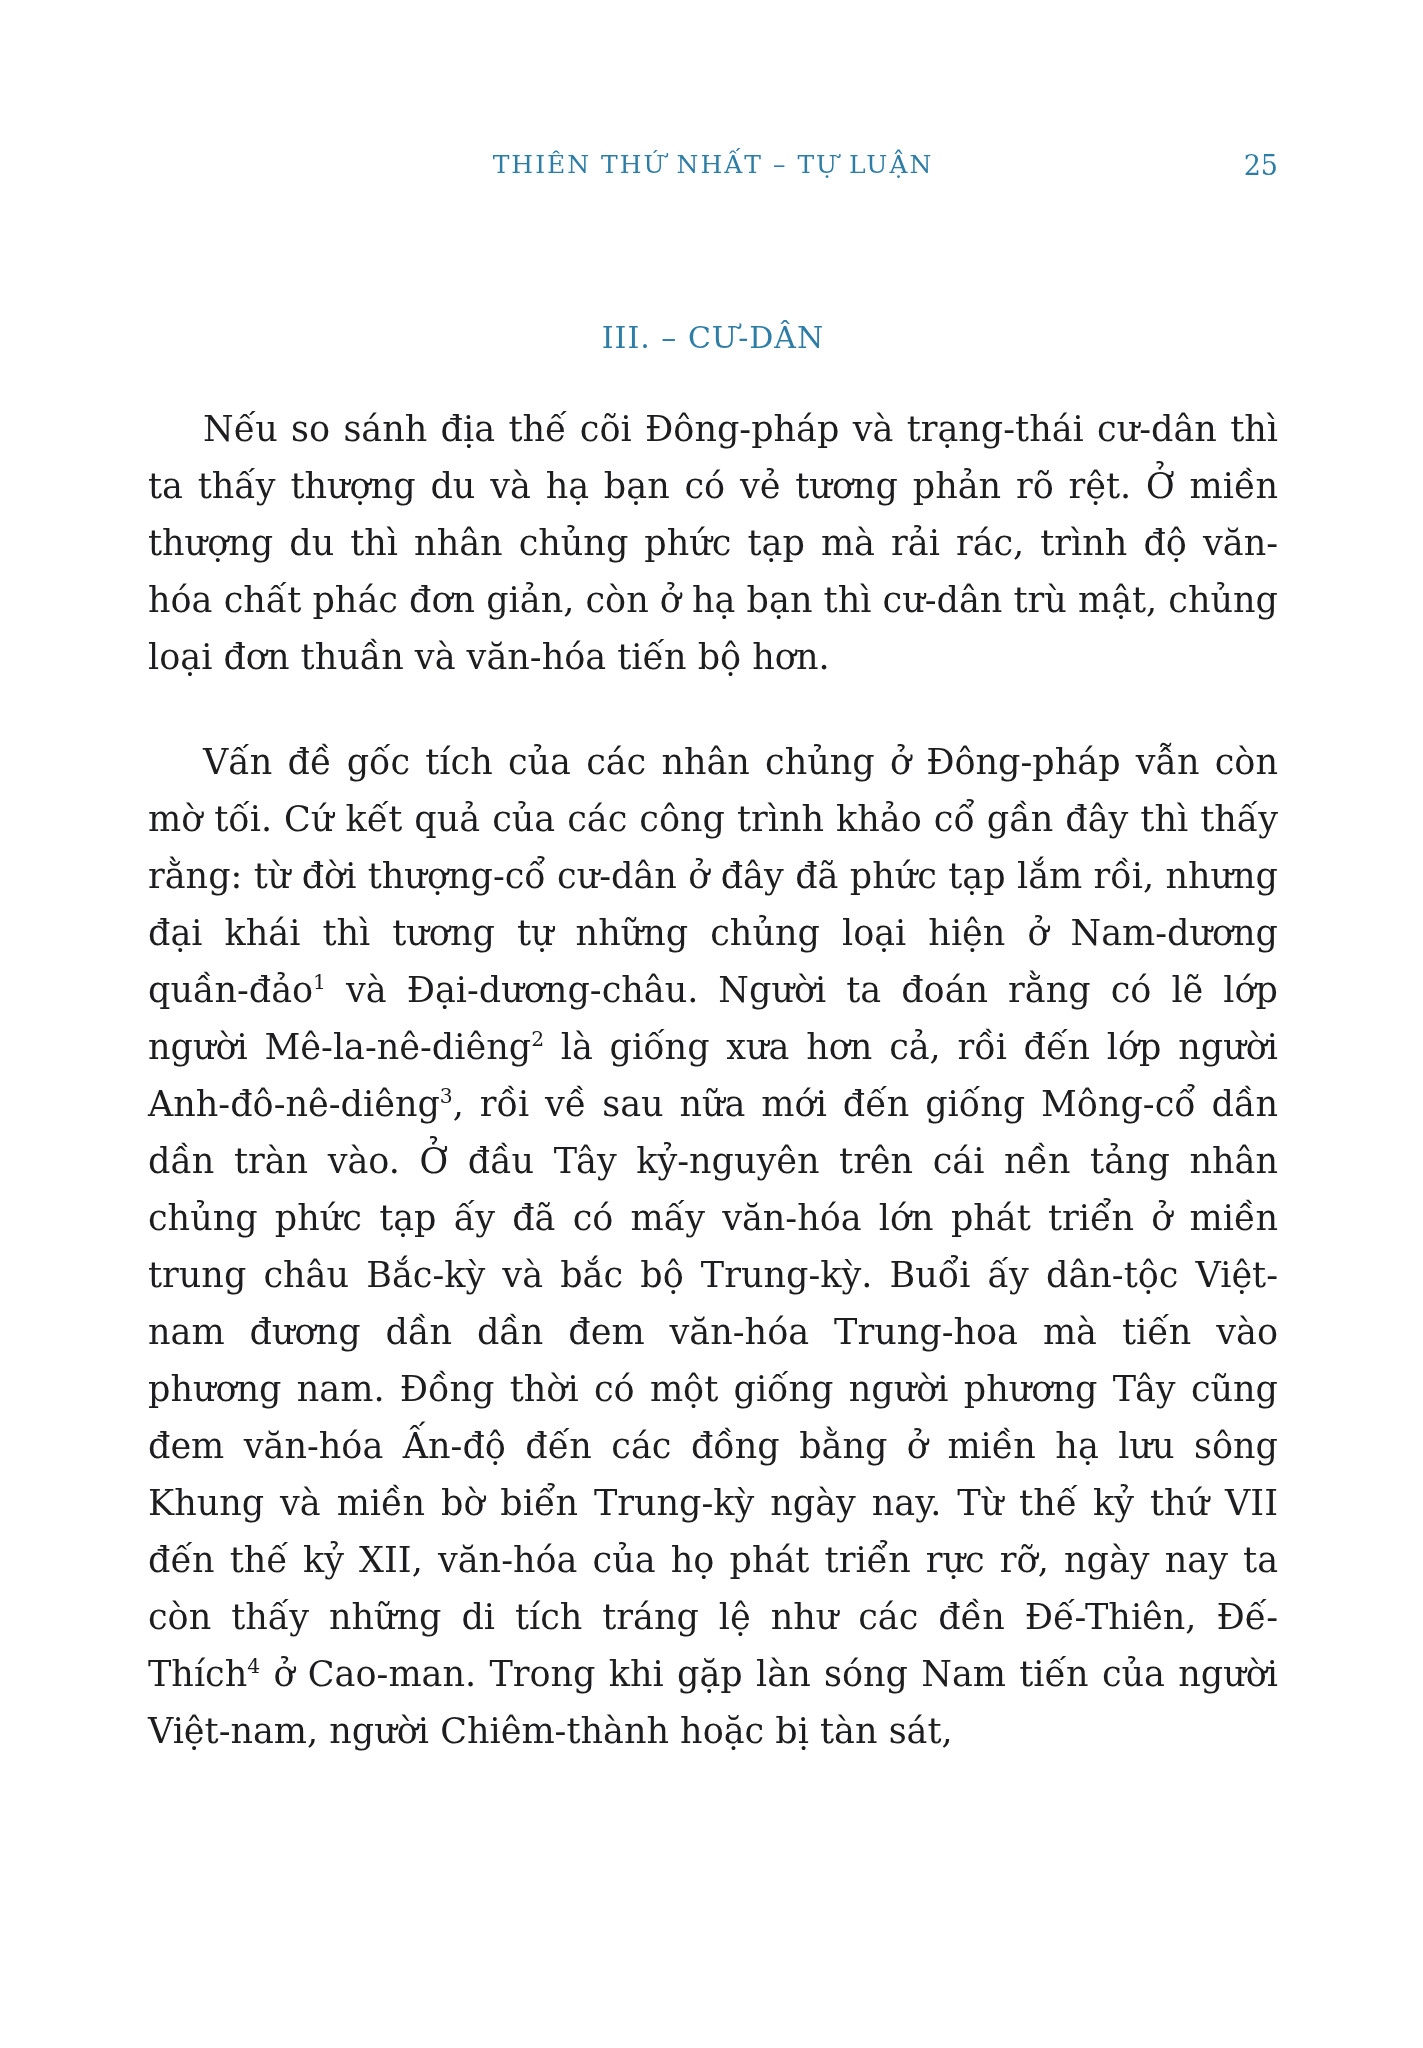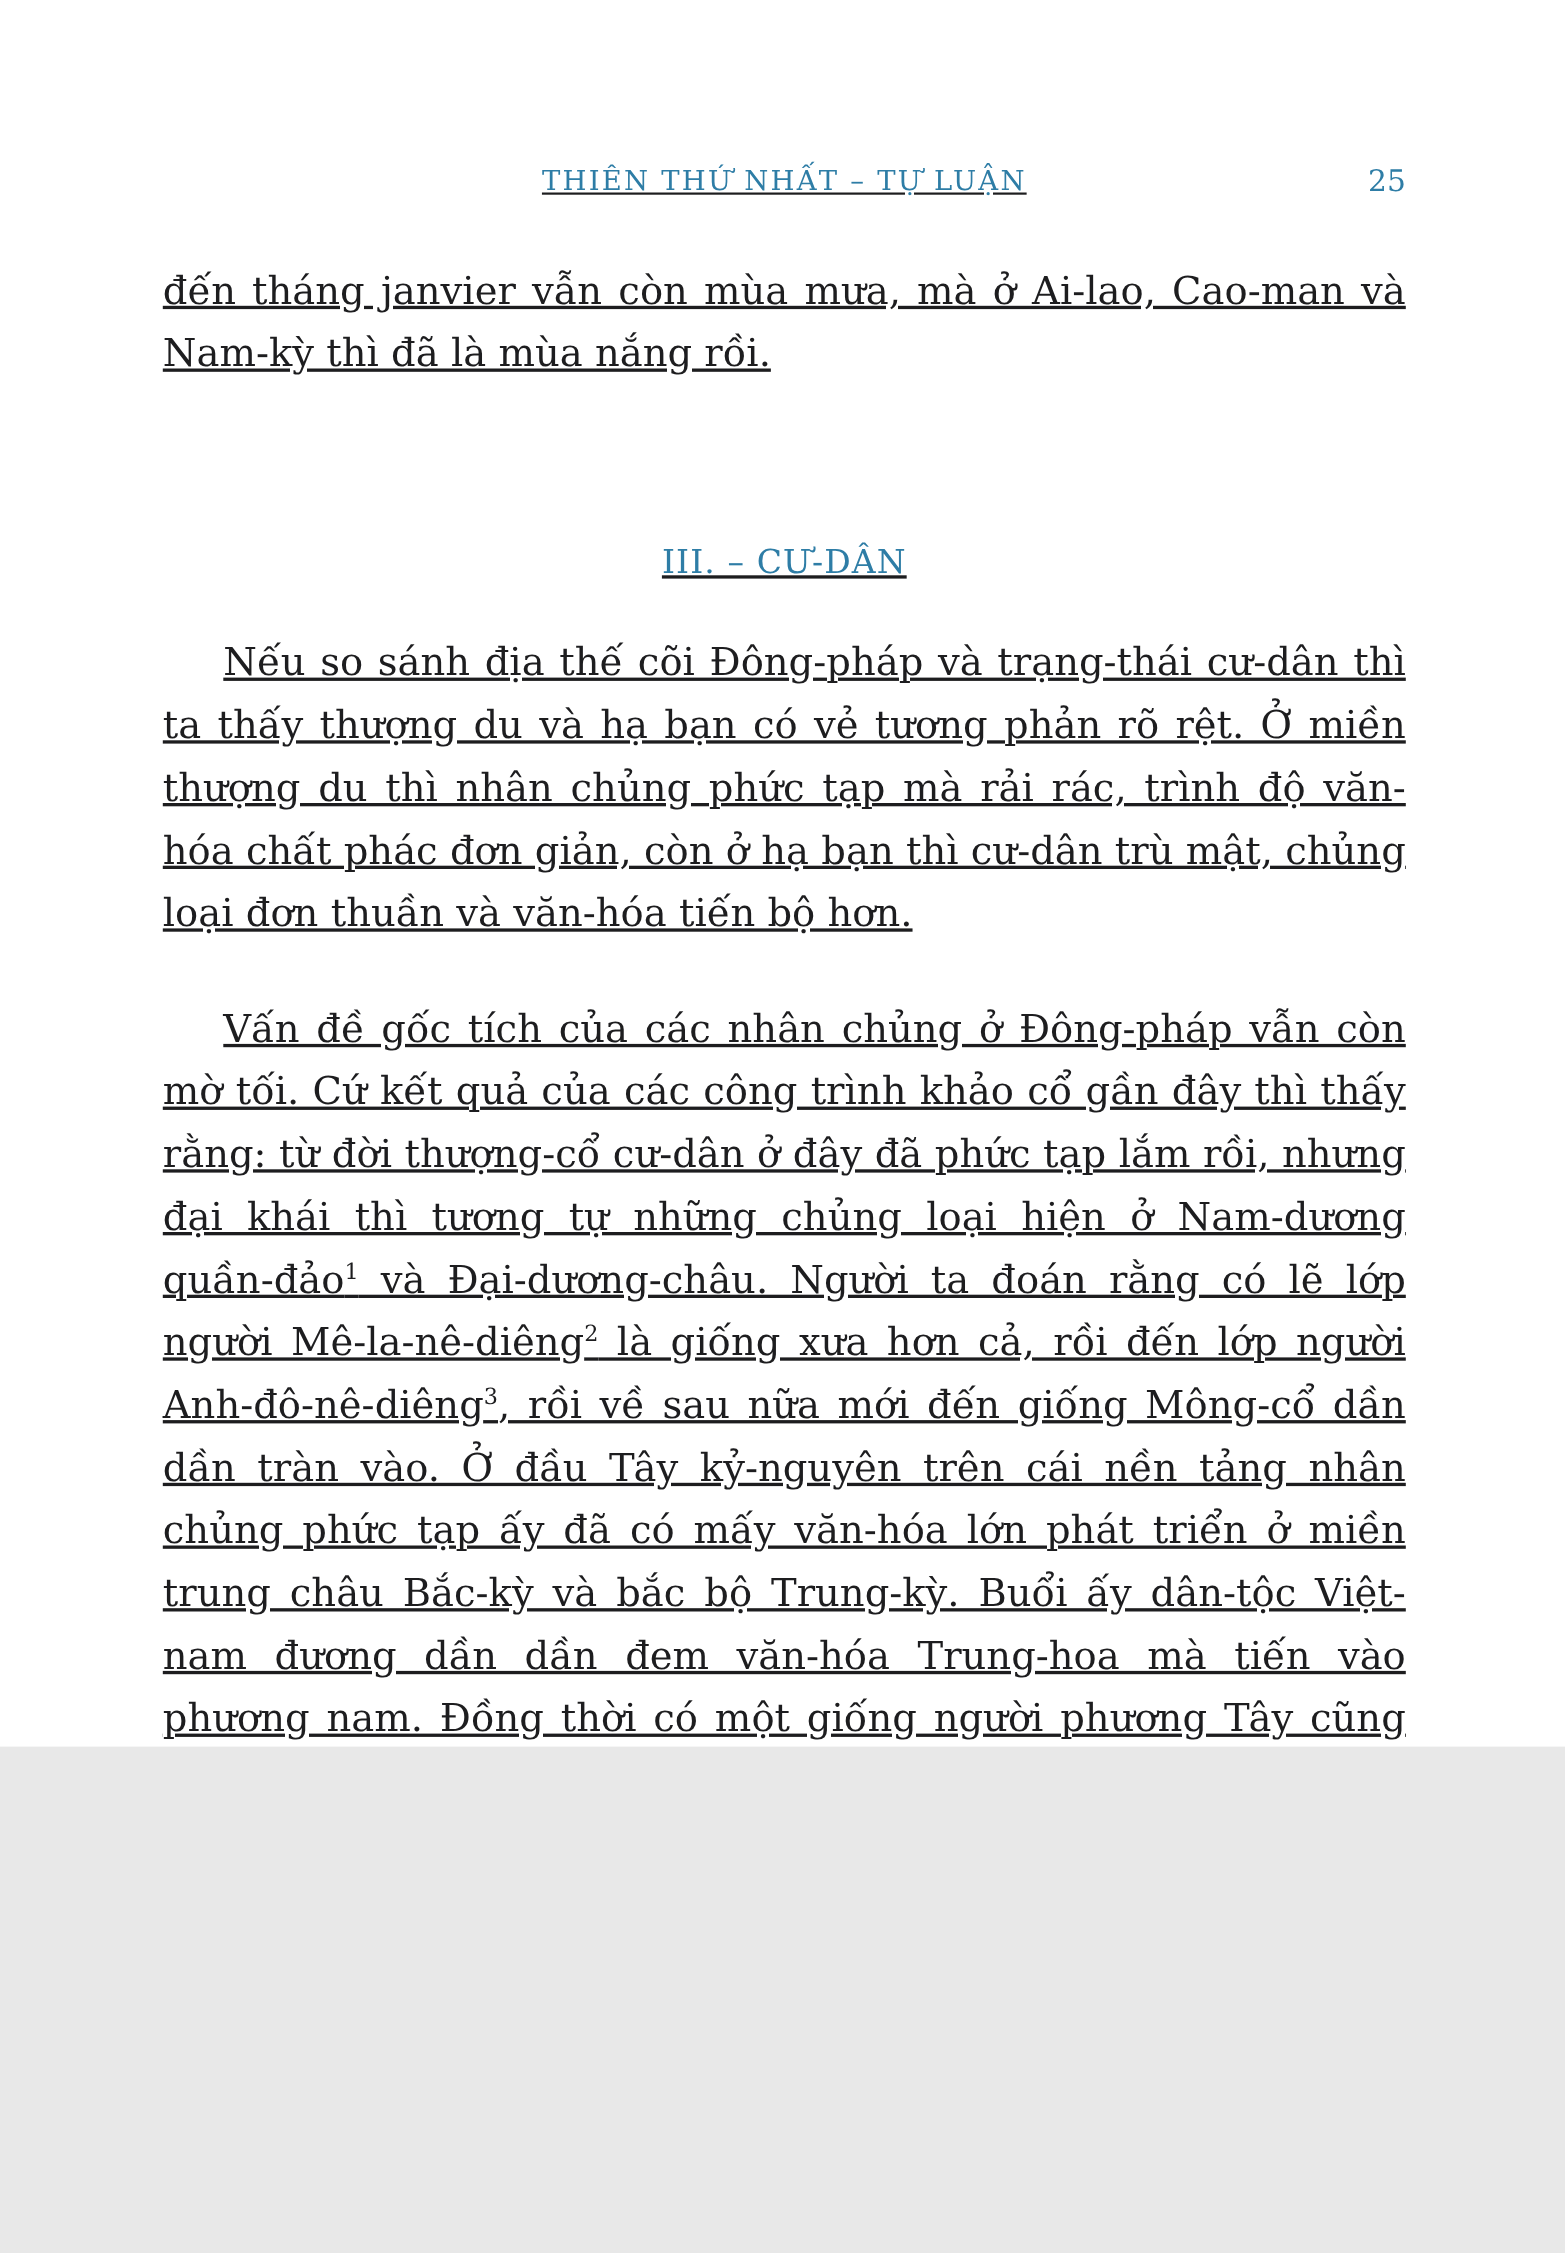--- a/index.html
+++ b/index.html
@@ -3,29 +3,28 @@
 <meta charset="utf-8">
 <style>
   html, body {
     margin: 0;
     padding: 0;
     background: #e8e8e8;
   }
   .page {
     position: relative;
     width: 1423px;
-    height: 1588px;
+    height: 2048px;
     margin: 0 auto;
     background: #ffffff;
     box-sizing: border-box;
     padding: 152px 145px 0 148px;
     font-family: "DejaVu Serif", "Liberation Serif", serif;
     color: var(--body-color, #1d1d1f);
     overflow: hidden;
-    text-decoration: underline;
   }
   .running-head {
     position: relative;
     text-align: center;
     color: var(--accent, #2e7da6);
     font-size: 25px;
     letter-spacing: 2px;
     line-height: 1;
   }
   .running-head .page-number {
@@ -71,21 +70,20 @@
 
 <div class="page" style="--accent: #2e7da6; --footnote-color: #3a80a6; --body-color: #1d1d1f; background: rgb(255, 255, 255);">
 
   <div class="running-head">
     <span>THIÊN THỨ NHẤT – TỰ LUẬN</span>
     <span class="page-number">25</span>
   </div>
 
   <div class="body-text">
 
-    <p class="para-continuation">đến tháng janvier vẫn còn mùa mưa, mà ở Ai-lao, Cao-man và Nam-kỳ thì đã là mùa nắng rồi.</p>
 
     <h2 class="section-heading">III. – CƯ-DÂN</h2>
 
     <p class="body-para para-first">Nếu so sánh địa thế cõi Đông-pháp và trạng-thái cư-dân thì ta thấy thượng du và hạ bạn có vẻ tương phản rõ rệt. Ở miền thượng du thì nhân chủng phức tạp mà rải rác, trình độ văn-hóa chất phác đơn giản, còn ở hạ bạn thì cư-dân trù mật, chủng loại đơn thuần và văn-hóa tiến bộ hơn.</p>
 
     <p class="body-para">Vấn đề gốc tích của các nhân chủng ở Đông-pháp vẫn còn mờ tối. Cứ kết quả của các công trình khảo cổ gần đây thì thấy rằng: từ đời thượng-cổ cư-dân ở đây đã phức tạp lắm rồi, nhưng đại khái thì tương tự những chủng loại hiện ở Nam-dương quần-đảo<sup class="fn-ref">1</sup> và Đại-dương-châu. Người ta đoán rằng có lẽ lớp người Mê-la-nê-diêng<sup class="fn-ref">2</sup> là giống xưa hơn cả, rồi đến lớp người Anh-đô-nê-diêng<sup class="fn-ref">3</sup>, rồi về sau nữa mới đến giống Mông-cổ dần dần tràn vào. Ở đầu Tây kỷ-nguyên trên cái nền tảng nhân chủng phức tạp ấy đã có mấy văn-hóa lớn phát triển ở miền trung châu Bắc-kỳ và bắc bộ Trung-kỳ. Buổi ấy dân-tộc Việt-nam đương dần dần đem văn-hóa Trung-hoa mà tiến vào phương nam. Đồng thời có một giống người phương Tây cũng đem văn-hóa Ấn-độ đến các đồng bằng ở miền hạ lưu sông Khung và miền bờ biển Trung-kỳ ngày nay. Từ thế kỷ thứ VII đến thế kỷ XII, văn-hóa của họ phát triển rực rỡ, ngày nay ta còn thấy những di tích tráng lệ như các đền Đế-Thiên, Đế-Thích<sup class="fn-ref">4</sup> ở Cao-man. Trong khi gặp làn sóng Nam tiến của người Việt-nam, người Chiêm-thành hoặc bị tàn sát,</p>
 
   </div>
 
 </div>

